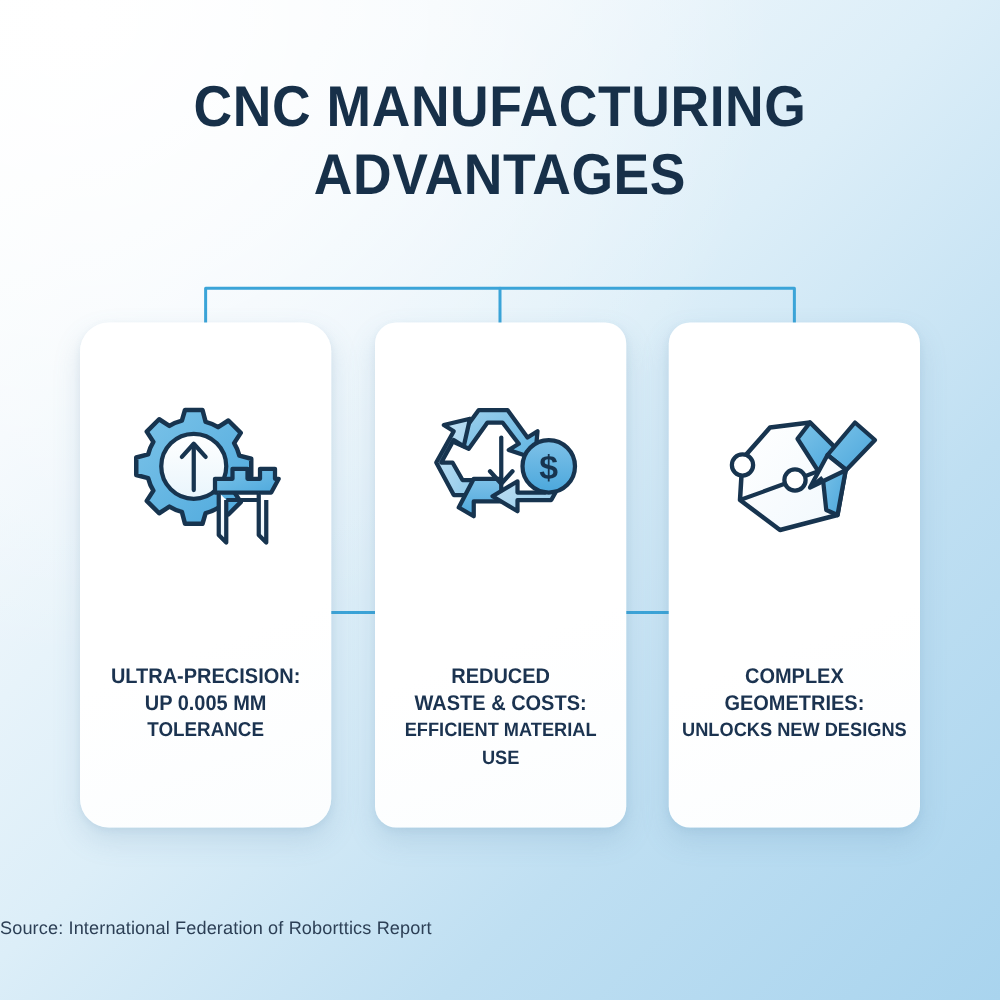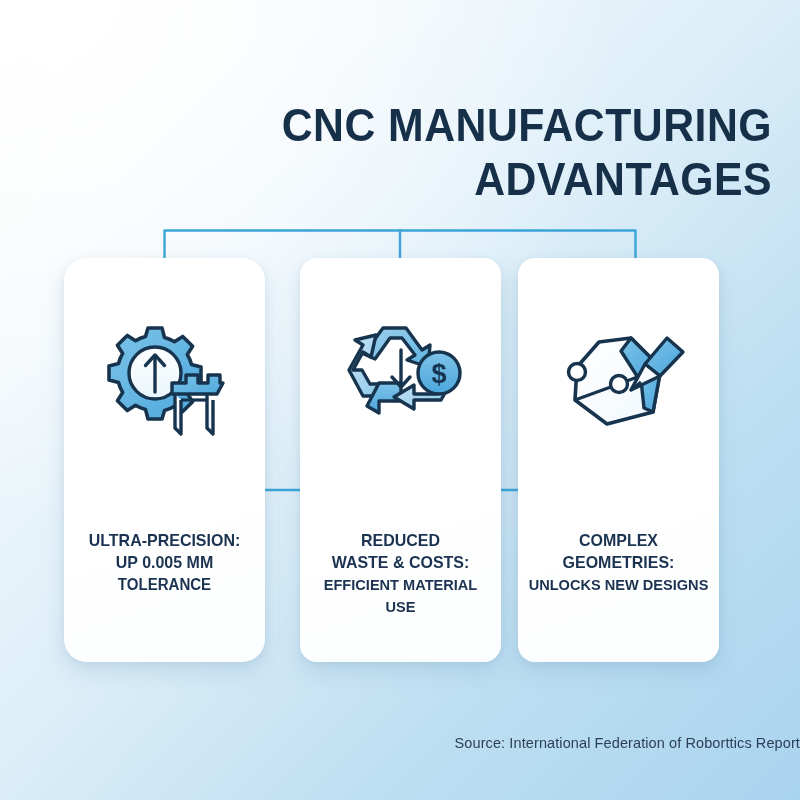--- a/index.html
+++ b/index.html
@@ -21,22 +21,21 @@
       linear-gradient(135deg, #fdfefe 0%, #f2f8fc 22%, #dceef8 48%, #bfdff2 72%, #a9d4ee 100%);
     overflow: hidden;
   }
 
   
   .title-block {
     position: absolute;
     top: 58px;
     left: 0;
     width: 800px;
-    text-align: right;
-    margin-top: 40px;
+    text-align: center;
   }
   .title-line {
     font-family: "Liberation Sans Narrow", "Liberation Sans", sans-serif;
     font-weight: bold;
     font-size: 46px;
     letter-spacing: 0.5px;
     line-height: 54px;
     color: #173049;
     text-transform: uppercase;
     transform: scaleX(0.93);
@@ -58,21 +57,21 @@
     top: 258px;
     width: 201px;
     height: 404px;
     background: linear-gradient(160deg, #ffffff 0%, #ffffff 62%, #fbfdfe 100%);
     border-radius: 17px;
     box-shadow: 0 10px 22px rgba(90, 135, 170, 0.18),
                 0 2px 6px rgba(90, 135, 170, 0.10);
   }
   .card.c1 { left: 64px; border-radius: 23px; }
   .card.c2 { left: 300px; }
-  .card.c3 { left: 518px; }
+  .card.c3 { left: 535px; }
 
   .card-icon {
     position: absolute;
     top: 58px;
     left: 0;
     width: 201px;
     height: 130px;
     display: flex;
     align-items: center;
     justify-content: center;
@@ -95,21 +94,21 @@
   .card-text .l3 { font-size: 16px; }
   .card.c3 .card-text .l3,
   .card.c2 .card-text .l3 { font-size: 15.5px; }
 
   
   .source {
     position: absolute;
     top: 735px;
     left: 0;
     width: 800px;
-    text-align: right;
+    text-align: left;
     font-family: "Liberation Sans", sans-serif;
     font-size: 14.5px;
     color: #2c3f55;
     letter-spacing: 0.1px;
   }
 </style>
 </head>
 <body>
 
 <div id="infographic">

